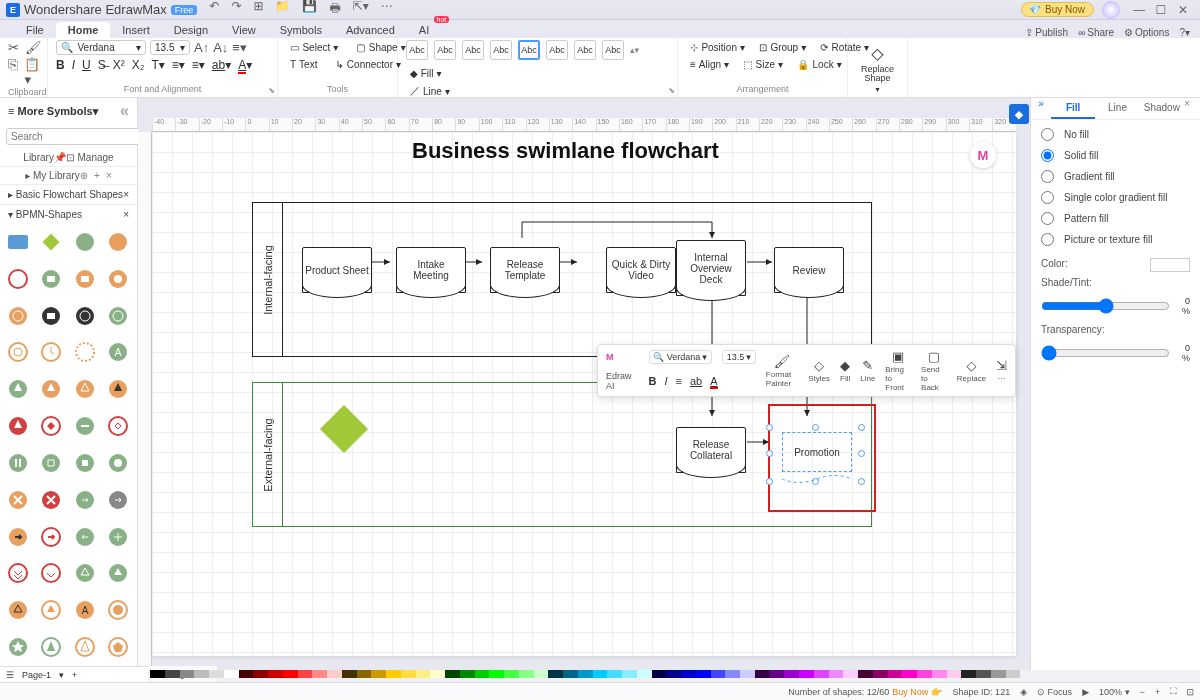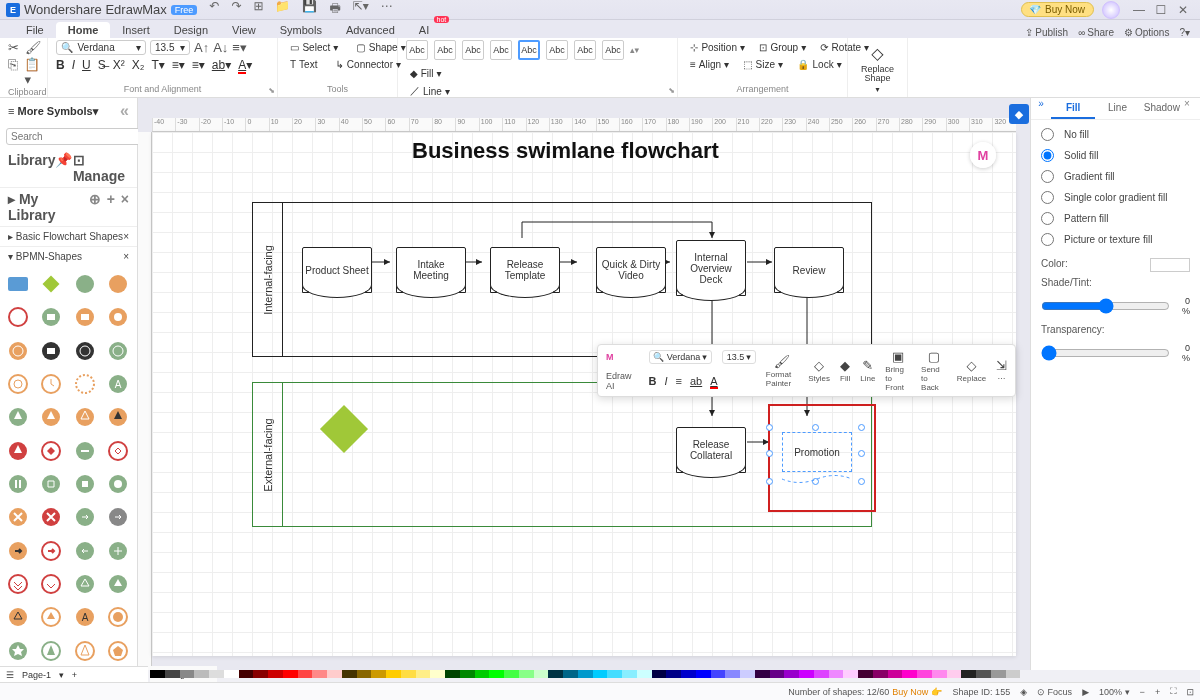--- a/index.html
+++ b/index.html
@@ -48,21 +48,21 @@
 .doctab.active{background:#fff;font-weight:600;}
 .doctab .close{color:#aaa;}
 
 
 .leftpanel { position:absolute; top: 98px; left:0; width: 138px; bottom: 30px; background:#fff; border-right:1px solid #ddd; display:flex; flex-direction:column; }
 .leftpanel .hdr { display:flex; align-items:center; padding:4px 8px; font-size:11px; font-weight:600; color:#333; justify-content:space-between;}
 .leftpanel .collapse{color:#aaa;font-size:16px;cursor:pointer;}
 .leftpanel .search { display:flex; padding:4px 6px; gap:4px;}
 .leftpanel .search input{flex:1;border:1px solid #ccc;border-radius:3px;padding:2px 4px;font-size:10px;}
 .leftpanel .search button{background:#1a6dde;color:#fff;border:none;border-radius:3px;padding:2px 8px;font-size:10px;cursor:pointer;}
-.leftpanel .librow{display:flex;justify-content:space-between;padding:3px 8px;font-size:14px;color:#555;font-weight:bold;}
+.leftpanel .librow{display:flex;justify-content:center;padding:3px 8px;font-size:10px;color:#555;}
 .leftpanel .librow .icons{display:flex;gap:6px;color:#888;cursor:pointer;}
 .leftpanel .section{padding:4px 8px;font-size:10px;color:#444;display:flex;justify-content:space-between;border-top:1px solid #eee;cursor:pointer;}
 .shapegrid{flex:1;overflow:auto;padding:6px;display:grid;grid-template-columns:repeat(4,1fr);gap:8px;}
 .shapegrid .sh{width:24px;height:24px;display:flex;align-items:center;justify-content:center;cursor:pointer;}
 
 
 .canvaswrap{position:absolute;top:98px;left:138px;right:170px;bottom:30px;background:#e8e8f0;overflow:hidden;}
 .ruler-h{position:absolute;top:20px;left:14px;right:14px;height:14px;background:#fafafa;border-bottom:1px solid #ccc;display:flex;font-size:7px;color:#888;}
 .ruler-h span{flex:1;border-left:1px solid #ddd;padding-left:1px;}
 .ruler-v{position:absolute;top:34px;left:0;width:14px;bottom:0;background:#fafafa;border-right:1px solid #ccc;}
@@ -667,21 +667,21 @@
       <defs>
           <marker id="arr" markerWidth="8" markerHeight="8" refX="6" refY="3" orient="auto">
             <path d="M0 0 L6 3 L0 6 z" fill="#222"></path>
           </marker>
         </defs>
     </svg>
 
     <div class="docshape" style="top:115px;left:150px">Product Sheet</div>
     <div class="docshape" style="top:115px;left:244px">Intake Meeting</div>
     <div class="docshape" style="top:115px;left:338px">Release Template</div>
-    <div class="docshape" style="top:115px;left:444px">Quick &amp; Dirty Video</div>
+    <div class="docshape" style="top:115px;left:454px">Quick &amp; Dirty Video</div>
     <div class="docshape" style="top:108px;left:524px;height:56px">Internal Overview Deck</div>
     <div class="docshape" style="top:115px;left:622px">Review</div>
     <div class="diamond" style="top:280px;left:175px"></div>
     <div class="docshape" style="top:295px;left:524px">Release Collateral</div>
 
     <div class="selshape" style="top:272px;left:616px">
       <div class="inner">
           <span>Promotion</span>
         </div>
       <div class="handle" style="top:18px;left:-4px"></div>
@@ -868,21 +868,21 @@
     <span style="background: rgb(255, 204, 238);"></span>
     <span style="background: rgb(34, 34, 34);"></span>
     <span style="background: rgb(85, 85, 85);"></span>
     <span style="background: rgb(153, 153, 153);"></span>
     <span style="background: rgb(204, 204, 204);"></span>
   </div>
 
 <div class="statusbar">
   <div class="spacer"></div>
   <span class="item"><span>Number of shapes: 12/60</span> <span style="color:#e08000">Buy Now</span> 👉</span>
-  <span class="item">Shape ID: 155</span>
+  <span class="item">Shape ID: 121</span>
   <span class="item">◈</span>
   <span class="item">⊙ <span>Focus</span></span>
   <span class="item">▶</span>
   <span class="item"><span>100%</span> ▾</span>
   <span class="item">−</span>
   <span class="item">+</span>
   <span class="item">⛶</span>
   <span class="item">⊡</span>
 </div>
 

